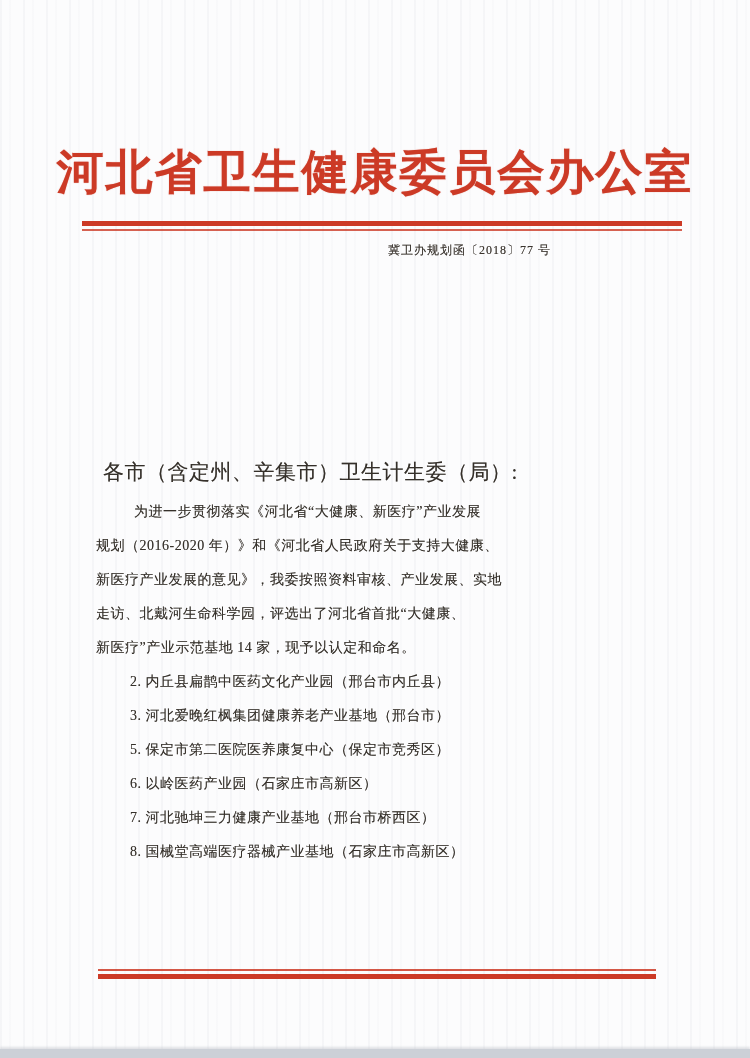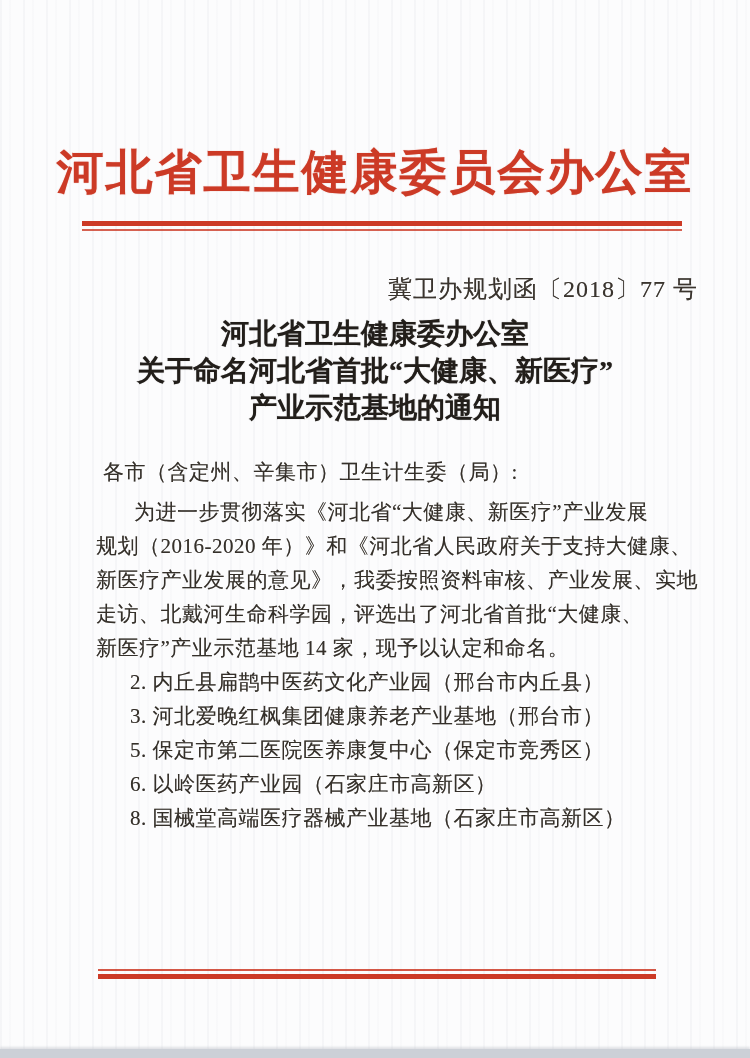--- a/index.html
+++ b/index.html
@@ -32,22 +32,22 @@
     color:var(--accent-red);
     letter-spacing:2px;
     text-shadow:0 0 1px rgba(204,58,38,.55);
     white-space:nowrap;
   }
   .letterhead-rule{position:absolute;top:221px;left:82px;width:600px;}
   .letterhead-rule .rule-thick{height:5px;background:var(--accent-red);}
   .letterhead-rule .rule-thin{height:2px;background:var(--accent-red);margin-top:3px;opacity:.8;}
 
   .doc-number{
-    position:absolute;top:273px;left:388px;
-    font-size:24px;color:#3a342e;
+    position:absolute;top:242px;left:388px;
+    font-size:12px;color:#3a342e;
     letter-spacing:1px;white-space:nowrap;
     text-shadow:0 0 .5px rgba(58,52,46,.5);
   }
 
   .notice-title{
     position:absolute;top:315px;left:0;width:100%;
     text-align:center;font-weight:bold;
     font-size:28px;line-height:37px;
     color:#221e1a;
     text-shadow:0 0 .7px rgba(34,30,26,.6);
@@ -56,21 +56,21 @@
 
   .salutation{
     position:absolute;top:458px;left:103px;
     font-size:21px;color:var(--body-text);
     letter-spacing:.5px;white-space:nowrap;
     text-shadow:0 0 .5px rgba(53,48,42,.45);
   }
 
   .body-block{
     position:absolute;top:495px;left:96px;width:575px;
-    font-size:21px;color:var(--body-text);
+    font-size:14px;color:var(--body-text);
     letter-spacing:.5px;
     text-shadow:0 0 .5px rgba(53,48,42,.45);
   }
   .body-block .text-line{
     height:34px;line-height:34px;white-space:nowrap;
   }
   .text-line.first-indent{padding-left:38px;}
   .text-line.list-indent{padding-left:34px;}
 
   .footer-rule{position:absolute;top:969px;left:98px;width:558px;}
@@ -91,39 +91,35 @@
 
     <div class="letterhead">河北省卫生健康委员会办公室</div>
 
     <div class="letterhead-rule">
       <div class="rule-thick"></div>
       <div class="rule-thin"></div>
     </div>
 
     <div class="doc-number">冀卫办规划函〔2018〕77 号</div>
 
-    <div class="notice-title">
-      <div class="title-line">河北省卫生健康委办公室</div>
-      <div class="title-line">关于命名河北省首批“大健康、新医疗”</div>
-      <div class="title-line">产业示范基地的通知</div>
-    </div>
 
     <div class="salutation">各市（含定州、辛集市）卫生计生委（局）:</div>
 
     <div class="body-block">
       <div class="text-line first-indent">为进一步贯彻落实《河北省“大健康、新医疗”产业发展</div>
       <div class="text-line">规划（2016-2020 年）》和《河北省人民政府关于支持大健康、</div>
       <div class="text-line">新医疗产业发展的意见》，我委按照资料审核、产业发展、实地</div>
       <div class="text-line">走访、北戴河生命科学园，评选出了河北省首批“大健康、</div>
       <div class="text-line">新医疗”产业示范基地 14 家，现予以认定和命名。</div>
 
       <div class="text-line list-indent">2. 内丘县扁鹊中医药文化产业园（邢台市内丘县）</div>
       <div class="text-line list-indent">3. 河北爱晚红枫集团健康养老产业基地（邢台市）</div>
       <div class="text-line list-indent">5. 保定市第二医院医养康复中心（保定市竞秀区）</div>
       <div class="text-line list-indent">6. 以岭医药产业园（石家庄市高新区）</div>
+      <div class="text-line list-indent">7. 河北驰坤三力健康产业基地（邢台市桥西区）</div>
       <div class="text-line list-indent">8. 国械堂高端医疗器械产业基地（石家庄市高新区）</div>
     </div>
 
     <div class="footer-rule">
       <div class="rule-thin"></div>
       <div class="rule-thick"></div>
     </div>
 
     <div class="scan-bottom-edge"></div>
   </div>

